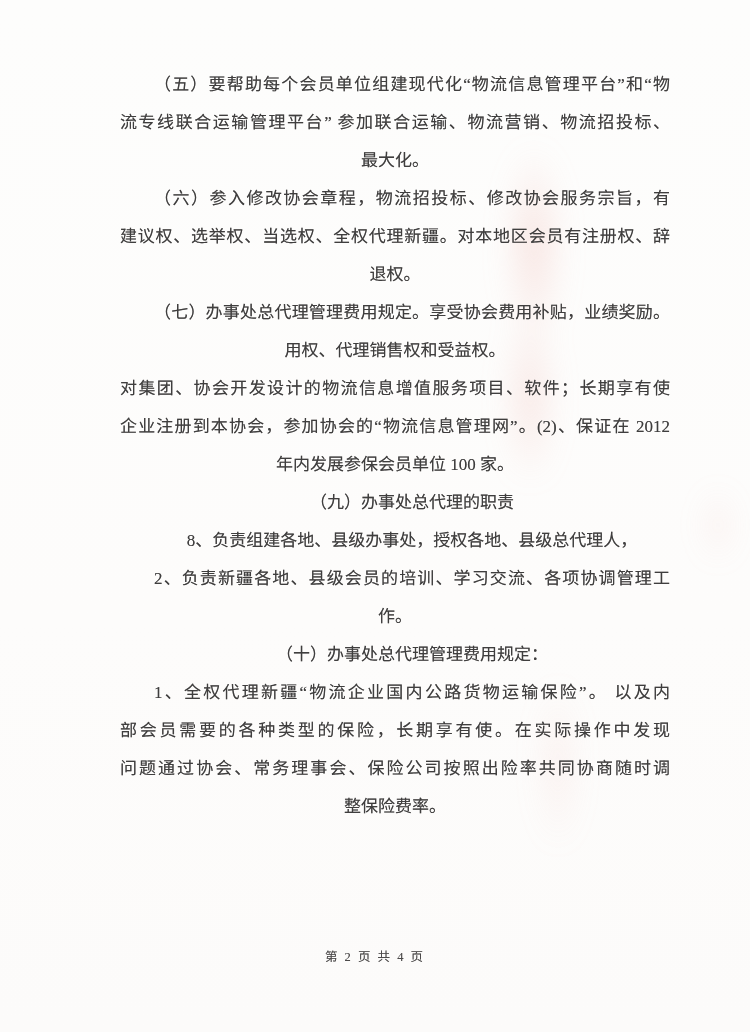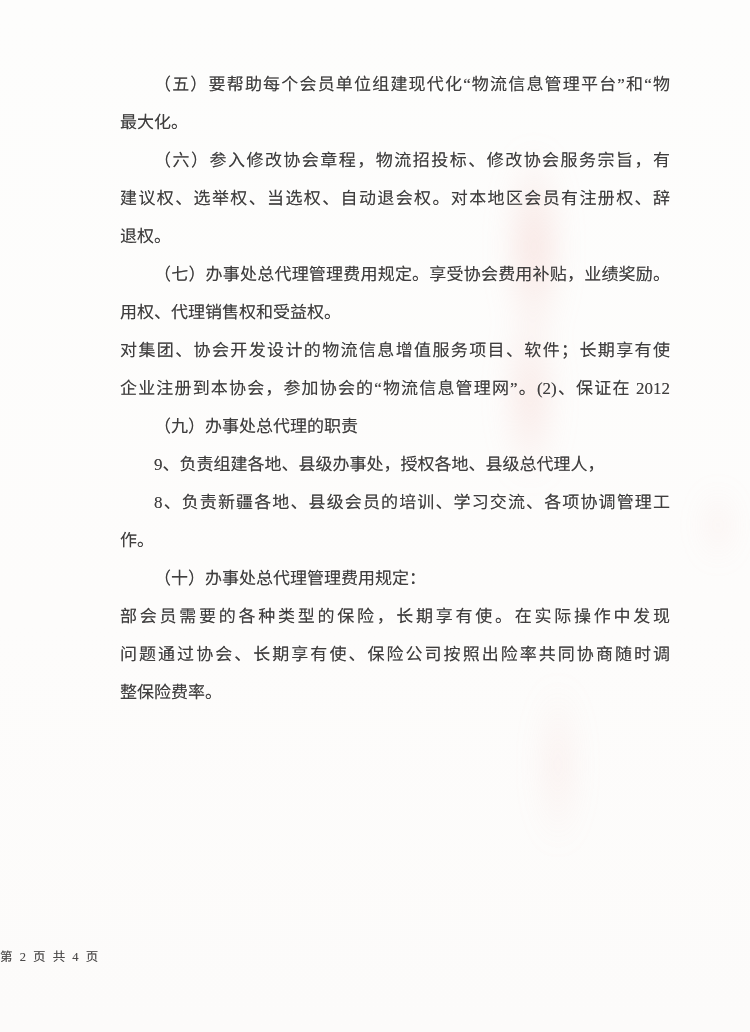--- a/index.html
+++ b/index.html
@@ -42,64 +42,67 @@
     left: 120px; top: 66px;
     width: 550px;
     z-index: 2;
     color: #3f3e3e;
     font-size: 17px;
     text-shadow: 0 0 0.6px rgba(70,68,68,0.55);
   }
   .line {
     height: 38px;
     line-height: 38px;
-    text-align: left;
+    text-align: center;
   }
   .line.first { text-indent: 2em; }
   .line.fill {
     text-align: justify;
     text-align-last: justify;
   }
   .footer {
     position: absolute;
     left: 0; right: 0;
     top: 946px;
-    text-align: left;
+    text-align: center;
     z-index: 2;
     color: #4c4a4a;
     font-size: 12.5px;
     letter-spacing: 2px;
     text-shadow: 0 0 0.5px rgba(80,78,78,0.5);
   }
 </style>
 </head>
 <body>
 
 <div class="page">
   <div class="stain stain-a"></div>
   <div class="stain stain-b"></div>
   <div class="stain stain-c"></div>
 
   <div class="doc-body">
 
   <div class="line first fill">（五）要帮助每个会员单位组建现代化“物流信息管理平台”和“物</div>
+      <div class="line fill">流专线联合运输管理平台” 参加联合运输、物流营销、物流招投标、</div>
       <div class="line">最大化。</div>
       <div class="line first fill">（六）参入修改协会章程，物流招投标、修改协会服务宗旨，有</div>
-      <div class="line fill">建议权、选举权、当选权、自动退会权。对本地区会员有注册权、辞</div>
+      <div class="line fill">建议权、选举权、当选权、全权代理新疆。对本地区会员有注册权、辞</div>
       <div class="line">退权。</div>
       <div class="line first fill">（七）办事处总代理管理费用规定。享受协会费用补贴，业绩奖励。</div>
       <div class="line">用权、代理销售权和受益权。</div>
       <div class="line fill">对集团、协会开发设计的物流信息增值服务项目、软件；长期享有使</div>
       <div class="line fill">企业注册到本协会，参加协会的“物流信息管理网”。(2)、保证在 2012</div>
+      <div class="line">年内发展参保会员单位 100 家。</div>
       <div class="line first">（九）办事处总代理的职责</div>
-      <div class="line first">9、负责组建各地、县级办事处，授权各地、县级总代理人，</div>
-      <div class="line first fill">8、负责新疆各地、县级会员的培训、学习交流、各项协调管理工</div>
+      <div class="line first">8、负责组建各地、县级办事处，授权各地、县级总代理人，</div>
+      <div class="line first fill">2、负责新疆各地、县级会员的培训、学习交流、各项协调管理工</div>
       <div class="line">作。</div>
       <div class="line first">（十）办事处总代理管理费用规定：</div>
+      <div class="line first fill">1、全权代理新疆“物流企业国内公路货物运输保险”。 以及内</div>
       <div class="line fill">部会员需要的各种类型的保险，长期享有使。在实际操作中发现</div>
-      <div class="line fill">问题通过协会、长期享有使、保险公司按照出险率共同协商随时调</div>
+      <div class="line fill">问题通过协会、常务理事会、保险公司按照出险率共同协商随时调</div>
       <div class="line">整保险费率。</div>
     </div>
 
   <div class="footer">
     <span>第 2 页 共 4 页</span>
   </div>
 </div>
 
 </body></html>

